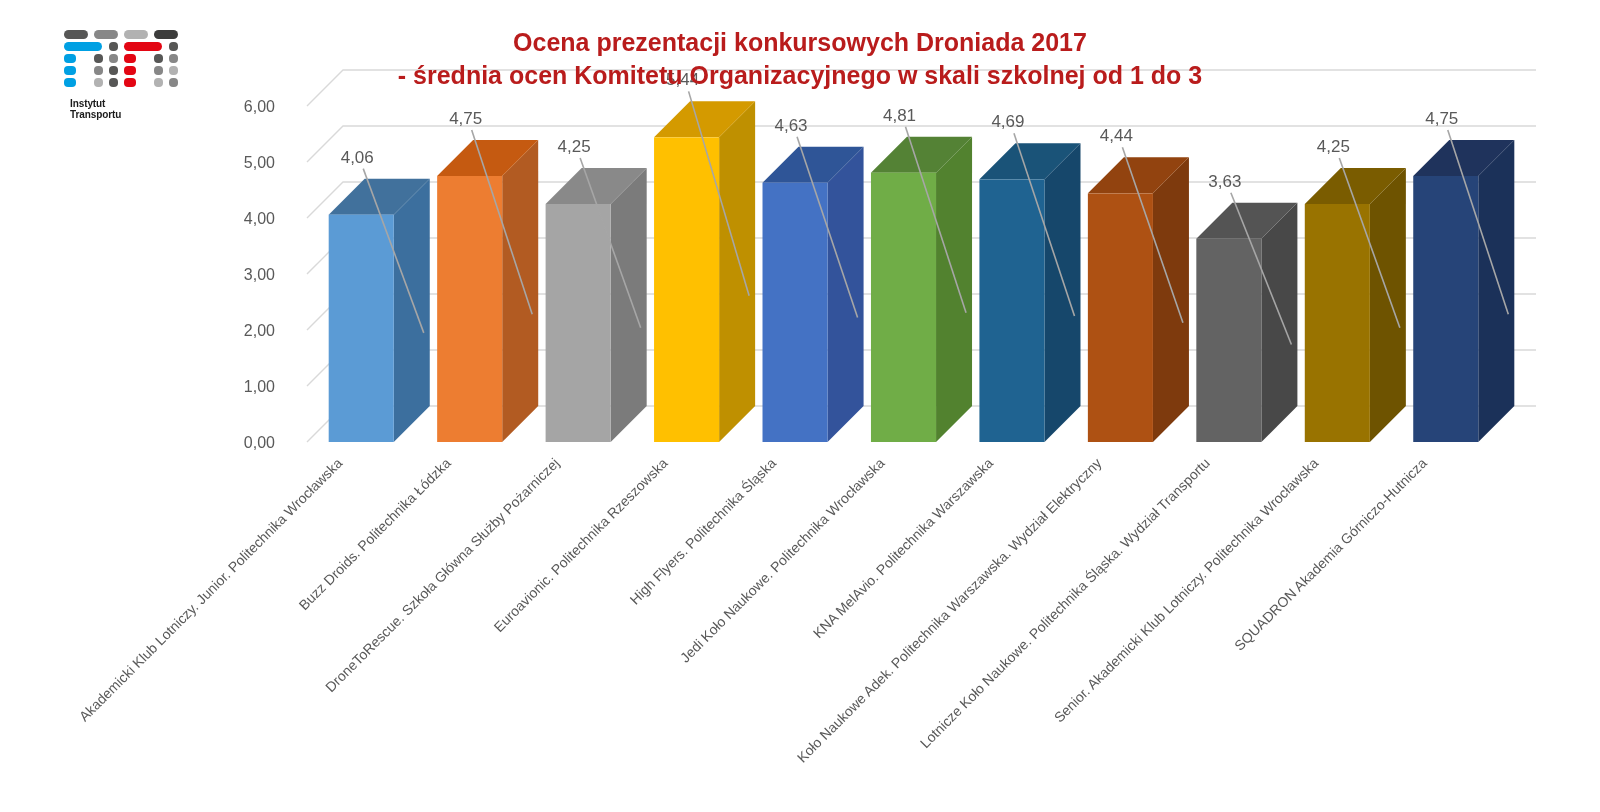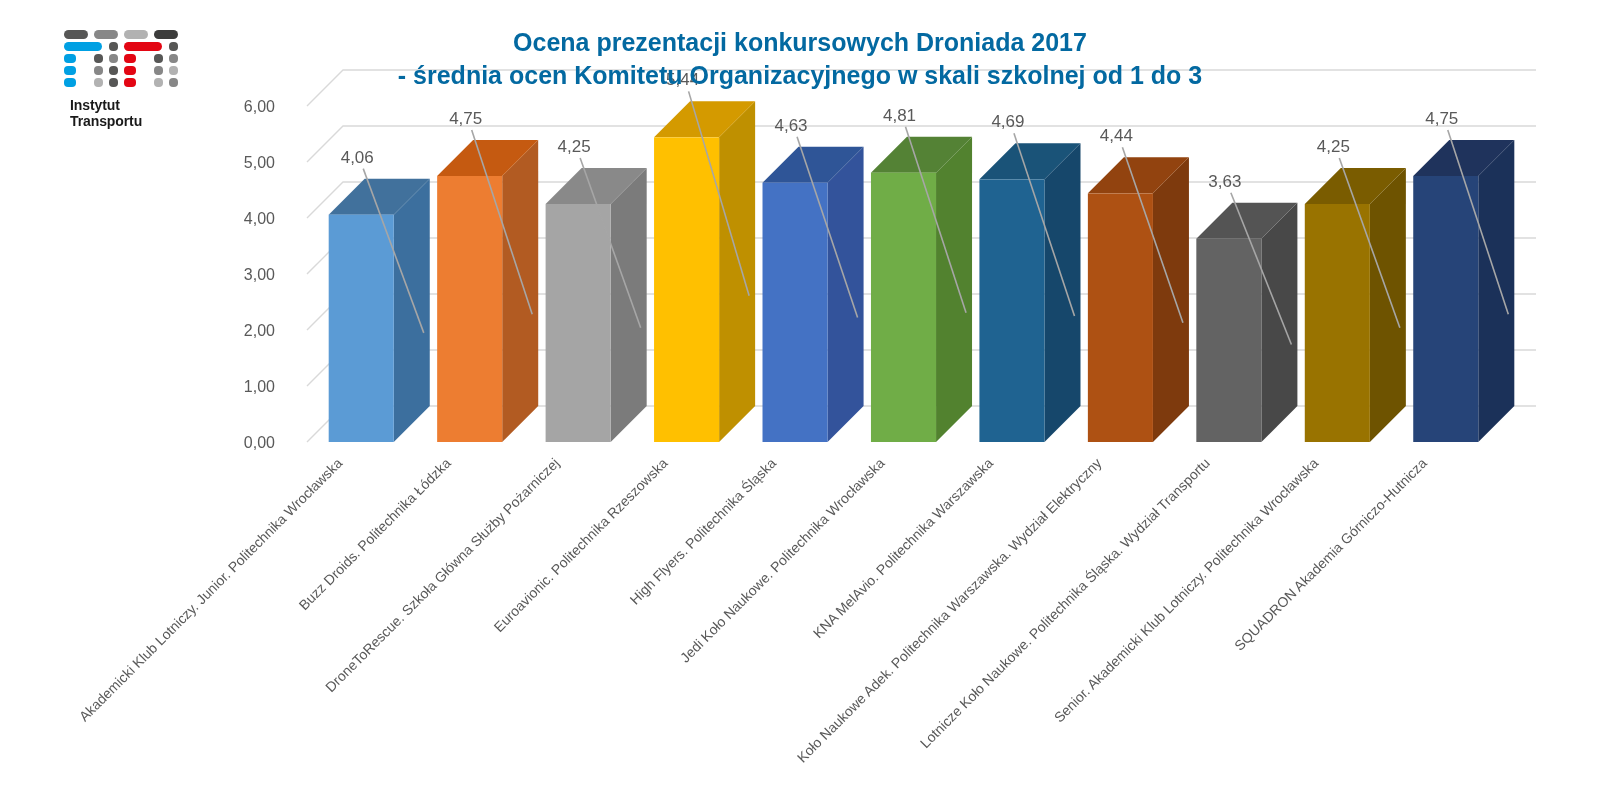--- a/index.html
+++ b/index.html
@@ -19,38 +19,38 @@
     inset: 0;
   }
   .logo-wrap {
     position: absolute;
     left: 64px;
     top: 30px;
     width: 130px;
   }
   .logo-text {
     font-family: "Liberation Sans", sans-serif;
-    font-size: 14px;
+    font-size: 10px;
     font-weight: 700;
     color: #1a1a1a;
     line-height: 1.12;
     margin-top: 6px;
     margin-left: 6px;
     letter-spacing: -0.1px;
   }
   .chart-title {
     position: absolute;
     left: 300px;
     top: 26px;
     width: 1000px;
     text-align: center;
     font-family: "Liberation Sans", sans-serif;
     font-size: 25px;
     font-weight: 700;
-    color: #0369a1;
+    color: #b91c1c;
     line-height: 1.32;
   }
   svg { display: block; }
   text { font-family: "Liberation Sans", sans-serif; }
   .ytick { font-size: 16px; fill: #595959; }
   .dlabel { font-size: 17px; fill: #595959; }
   .catlabel { font-size: 14px; fill: #595959; }
 </style>
 </head>
 <body>

